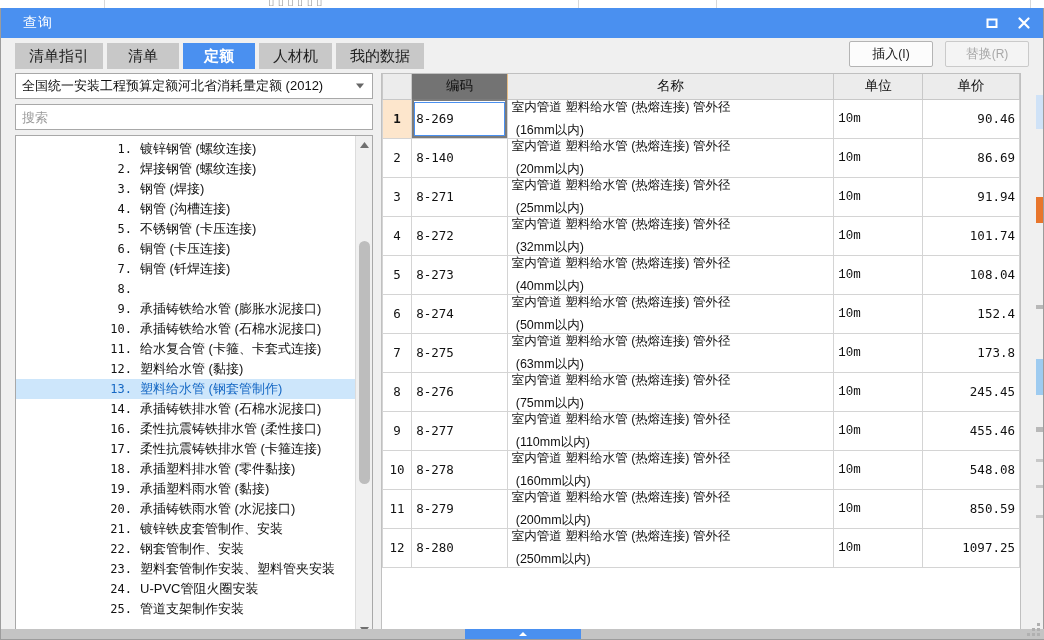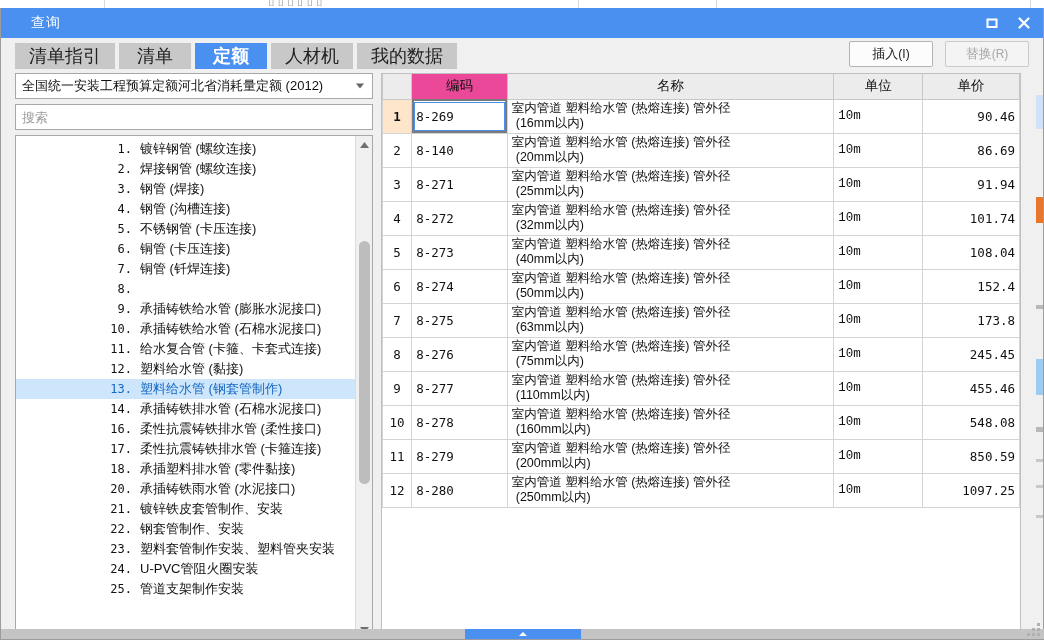--- a/index.html
+++ b/index.html
@@ -36,39 +36,39 @@
     display: flex; flex-direction: column;
   }
 
   .titlebar {
     height: 30px; background: #4a90f0;
     display: flex; align-items: center;
     flex: 0 0 30px;
     position: relative;
   }
   .titlebar .title {
-    color: #ffffff; font-size: 14px; margin-left: 30px;
+    color: #ffffff; font-size: 14px; margin-left: 22px;
     letter-spacing: 1px;
   }
   .win-btns { position: absolute; right: 10px; top: 0; height: 30px; display: flex; align-items: center; gap: 14px; }
   .win-btn { width: 18px; height: 18px; display: flex; align-items: center; justify-content: center; cursor: pointer; }
   .win-btn svg { display: block; }
 
   
   .tabbar {
     flex: 0 0 31px; height: 31px;
     display: flex; align-items: flex-end;
     padding-left: 14px;
     background: #f0f0f0;
     position: relative;
   }
   .tab {
     height: 26px; min-width: 72px;
     background: #c8c8c8; color: #222;
-    font-size: 18px;
+    font-size: 15px;
     display: flex; align-items: center; justify-content: center;
     padding: 12px 14px;
     margin-right: 4px;
     cursor: pointer;
     border: none;
   }
   .tab.active { background: #4a90f0; color: #ffffff; font-weight: bold; }
 
   .toolbtns {
     position: absolute; right: 14px; bottom: 2px;
@@ -185,21 +185,21 @@
   }
   table.grid { border-collapse: collapse; width: 100%; table-layout: fixed; }
   table.grid th {
     background: #ececec;
     border: 1px solid #c8c8c8;
     border-top: none;
     font-size: 13.5px; font-weight: normal; color: #111;
     height: 25px;
     text-align: center;
   }
-  table.grid th.hdr-code { background: #ec4899; border-color: #e8bd84; }
+  table.grid th.hdr-code { background: #737373; border-color: #e8bd84; }
   table.grid th.hdr-idx { width: 22px; background: #ececec; }
   col.c-idx   { width: 22px; }
   col.c-code  { width: 72px; }
   col.c-name  { width: 246px; }
   col.c-unit  { width: 67px; }
   col.c-price { width: 73px; }
 
   table.grid td {
     border: 1px solid #d4d4d4;
     font-size: 12.5px; color: #111;
@@ -214,21 +214,21 @@
   }
   tr.first td.idx { background: #fde6cc; font-weight: bold; }
   td.code { font-family: "DejaVu Sans Mono", monospace; font-size: 12.5px; padding-left: 5px; }
   tr.first td.code {
     outline: 2px solid #7b7b7b;
     outline-offset: -2px;
     box-shadow: inset 0 0 0 2px #ffffff, inset 0 0 0 3px #4a90f0;
     background: #ffffff;
   }
   td.name { line-height: 15px; padding-left: 5px; }
-  td.name .l2 { padding-left: 4px; }
+  td.name .l2 { padding-left: 4px; margin-top: 8px; }
   td.unit { text-align: left; font-family: Liberation Mono, monospace; font-size: 12.5px; }
   td.price { text-align: right; font-family: "DejaVu Sans Mono", monospace; font-size: 12.5px; padding-right: 8px; }
 
   
   .splitter {
     position: absolute; left: 0; bottom: 0; width: 1044px; height: 10px;
     background: #c4c4c4;
     display: flex; align-items: center; justify-content: center;
   }
   .splitter .handle {
@@ -382,20 +382,24 @@
               <span class="num">16.</span>
               <span>柔性抗震铸铁排水管 (柔性接口)</span>
             </div>
             <div class="tree-item">
               <span class="num">17.</span>
               <span>柔性抗震铸铁排水管 (卡箍连接)</span>
             </div>
             <div class="tree-item">
               <span class="num">18.</span>
               <span>承插塑料排水管 (零件黏接)</span>
+            </div>
+            <div class="tree-item">
+              <span class="num">19.</span>
+              <span>承插塑料雨水管 (黏接)</span>
             </div>
             <div class="tree-item">
               <span class="num">20.</span>
               <span>承插铸铁雨水管 (水泥接口)</span>
             </div>
             <div class="tree-item">
               <span class="num">21.</span>
               <span>镀锌铁皮套管制作、安装</span>
             </div>
             <div class="tree-item">

